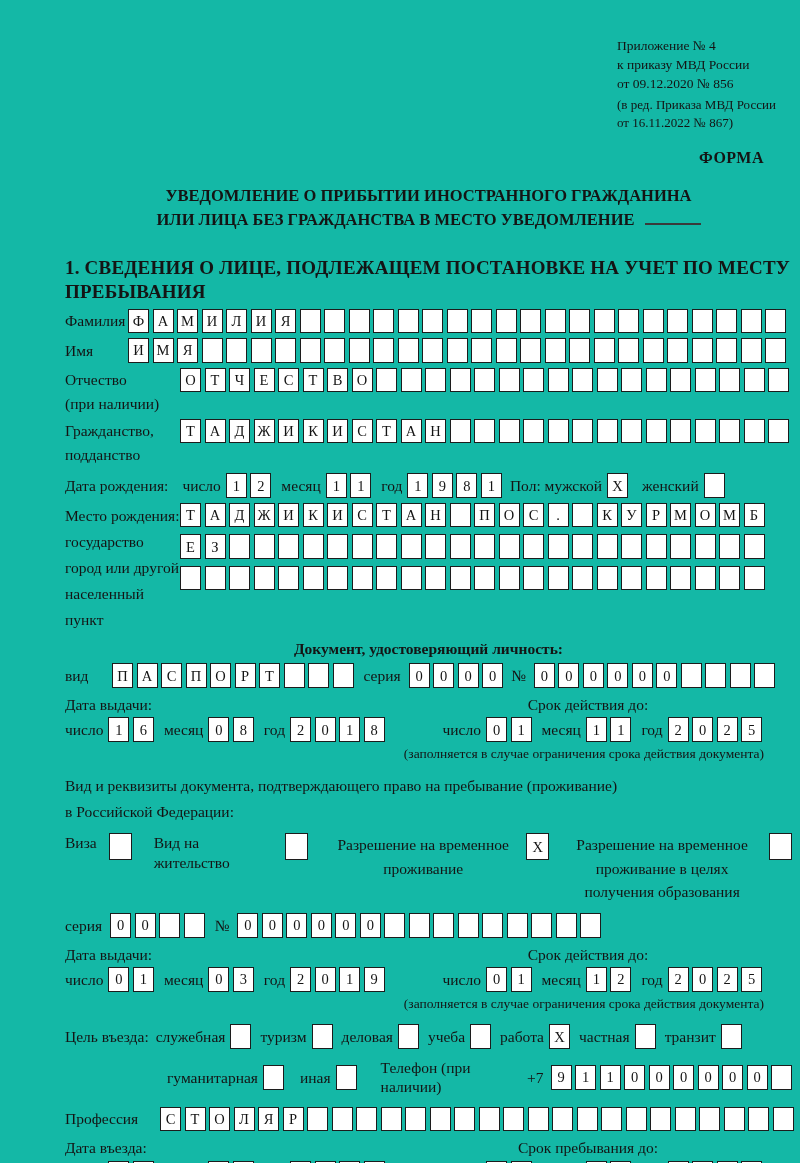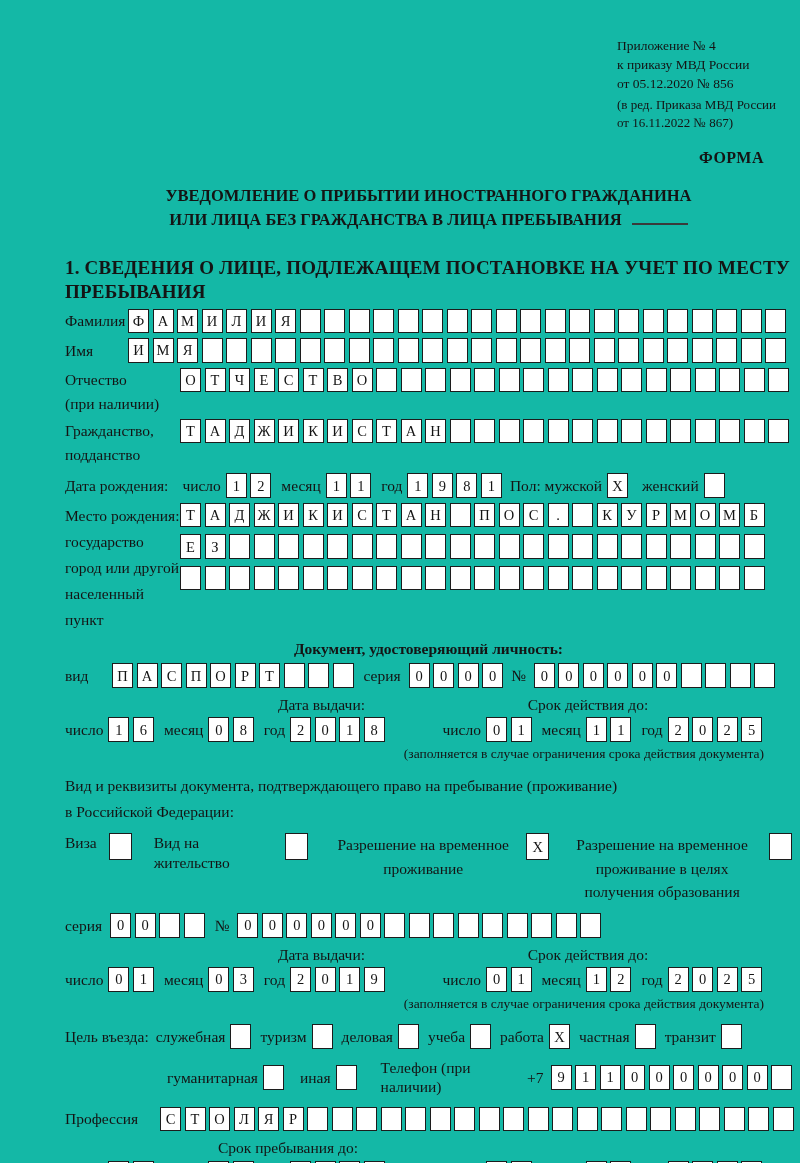--- a/index.html
+++ b/index.html
@@ -27,21 +27,21 @@
   .lblw1{width:63px;flex:0 0 auto;}
   .lblw2{width:115px;flex:0 0 auto;}
   .sublbl{margin-top:2px;}
   .ml6{margin-left:6px;}.ml8{margin-left:8px;}.ml10{margin-left:10px;}.ml14{margin-left:14px;}
   .mr5{margin-right:5px;}.mr8{margin-right:8px;}
   .bp-wrap{display:flex;margin-top:5px;}
   .bp-labels{width:115px;flex:0 0 auto;line-height:1.68;}
   .bp-rows .cells{margin-bottom:7px;}
   .doc-head{text-align:center;font-weight:bold;margin-top:6px;font-size:15.5px;}
   .dual-lbl{display:flex;margin-top:7px;}
-  .dual-lbl .g1{width:300px;text-align:right;}
+  .dual-lbl .g1{width:300px;text-align:left;}
   .dual-lbl .g2{width:310px;text-align:center;margin-left:68px;}
   .date-row{display:flex;align-items:center;margin-top:3px;}
   .grp{display:flex;align-items:center;}
   .grp2{margin-left:58px;}
   .note-right{font-size:13.5px;text-align:right;margin:4px 28px 0 0;}
   .para{margin-top:10px;line-height:1.7;}
   .opt-row{display:flex;align-items:flex-start;margin-top:8px;}
   .opt-center{text-align:center;line-height:1.5;}
   .w190{width:196px;}
   .w200{width:200px;}
@@ -51,31 +51,31 @@
   .indent-row{margin-left:102px;margin-top:9px;}
 </style>
 </head>
 <body>
 
 <div class="page">
 
   <div class="appendix">
     <div>Приложение № 4</div>
     <div>к приказу МВД России</div>
-    <div>от 05.12.2020 № 856</div>
+    <div>от 09.12.2020 № 856</div>
   </div>
   <div class="edition">
     <div>(в ред. Приказа МВД России</div>
     <div>от 16.11.2022 № 867)</div>
   </div>
   <div class="form-label">ФОРМА</div>
 
   <div class="title">
     <div>УВЕДОМЛЕНИЕ О ПРИБЫТИИ ИНОСТРАННОГО ГРАЖДАНИНА</div>
-    <div><span>ИЛИ ЛИЦА БЕЗ ГРАЖДАНСТВА В ЛИЦА ПРЕБЫВАНИЯ</span><span class="blank-line"></span></div>
+    <div><span>ИЛИ ЛИЦА БЕЗ ГРАЖДАНСТВА В МЕСТО УВЕДОМЛЕНИЕ</span><span class="blank-line"></span></div>
   </div>
 
   <div class="sec-head">1. СВЕДЕНИЯ О ЛИЦЕ, ПОДЛЕЖАЩЕМ ПОСТАНОВКЕ НА УЧЕТ ПО МЕСТУ ПРЕБЫВАНИЯ</div>
 
   <div class="frow">
     <span class="lblw1">Фамилия</span>
     <span class="cells">
         <span class="cell">Ф</span>
         <span class="cell">А</span>
         <span class="cell">М</span>
@@ -588,20 +588,21 @@
         <span class="cell"></span>
         <span class="cell"></span>
         <span class="cell"></span>
         <span class="cell"></span>
         <span class="cell"></span>
         <span class="cell"></span>
       </span>
   </div>
 
   <div class="dual-lbl">
+    <span class="g1">Дата въезда:</span>
     <span class="g2">Срок пребывания до:</span>
   </div>
   <div class="date-row">
     <span class="grp">
       <span class="mr5">число</span>
       <span class="cells">
           <span class="cell">2</span>
           <span class="cell">7</span>
         </span>
       <span class="mr5 ml10">месяц</span>

